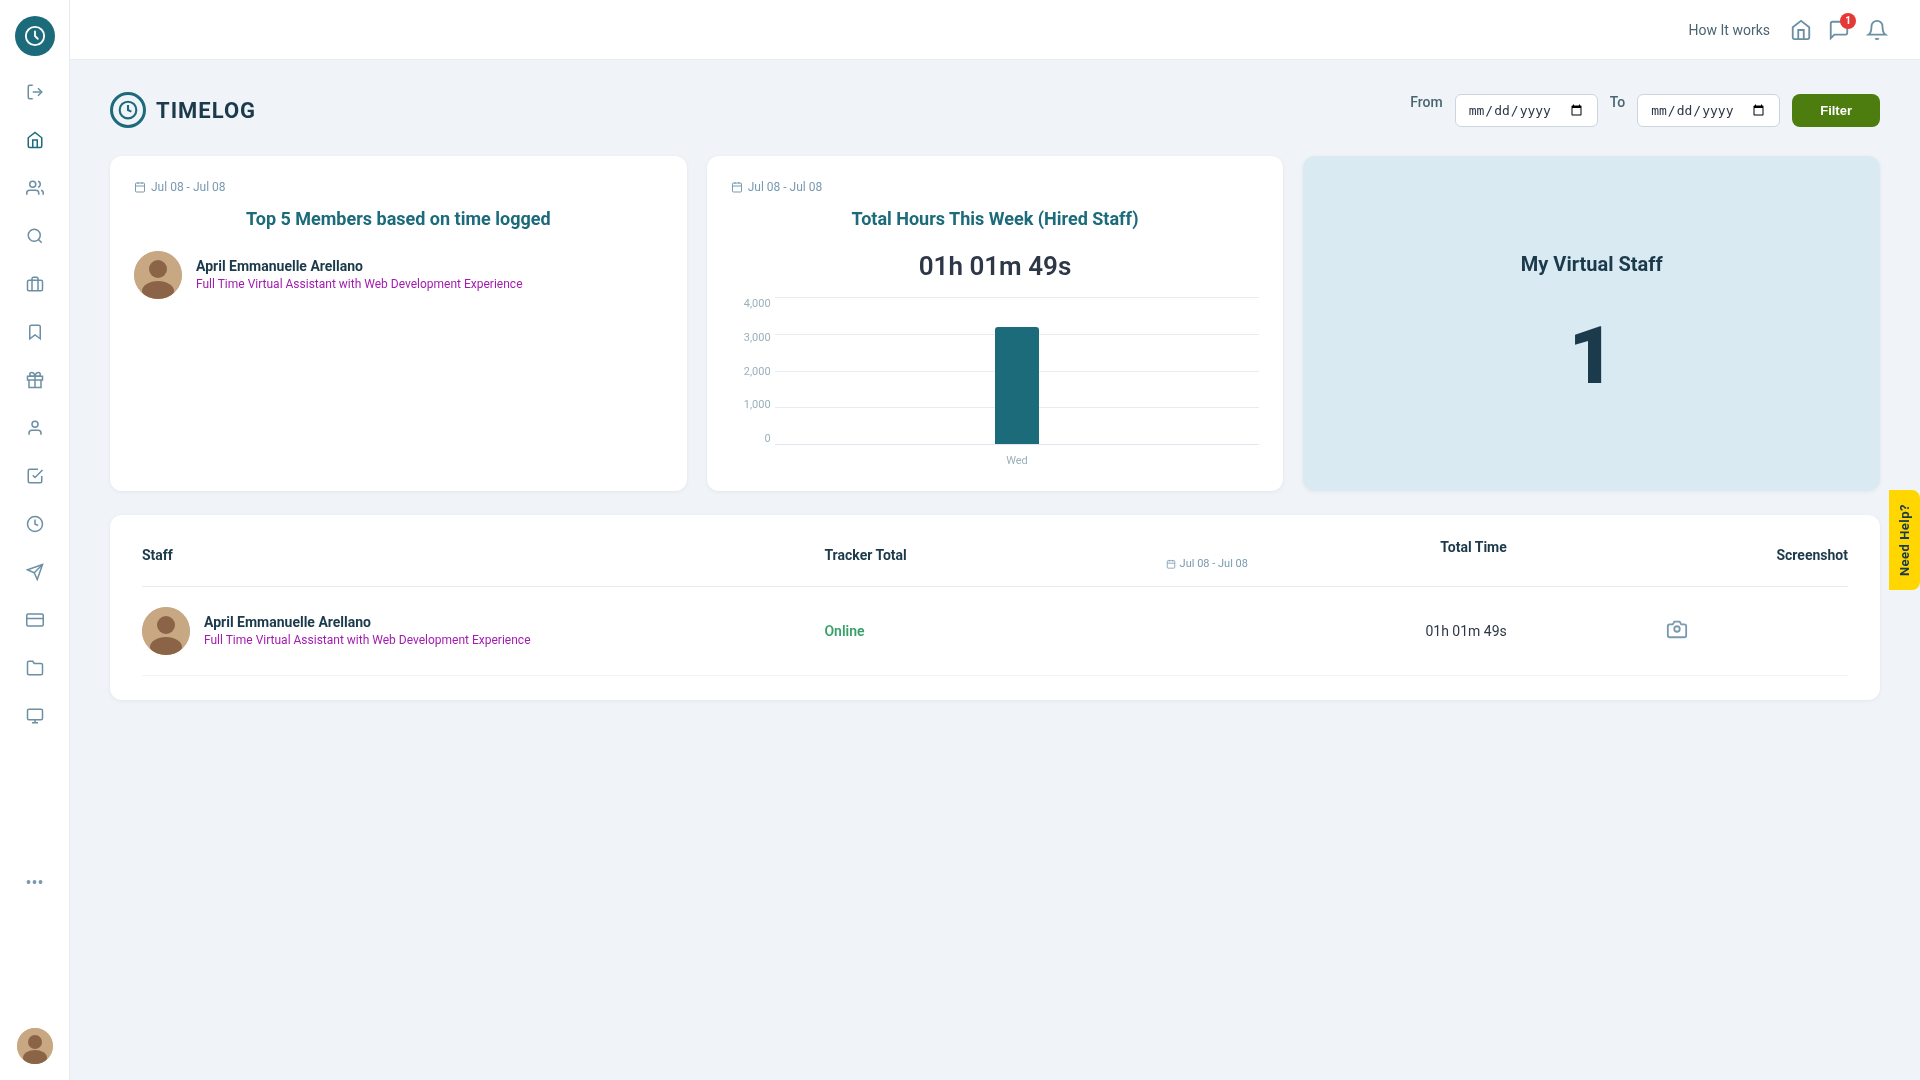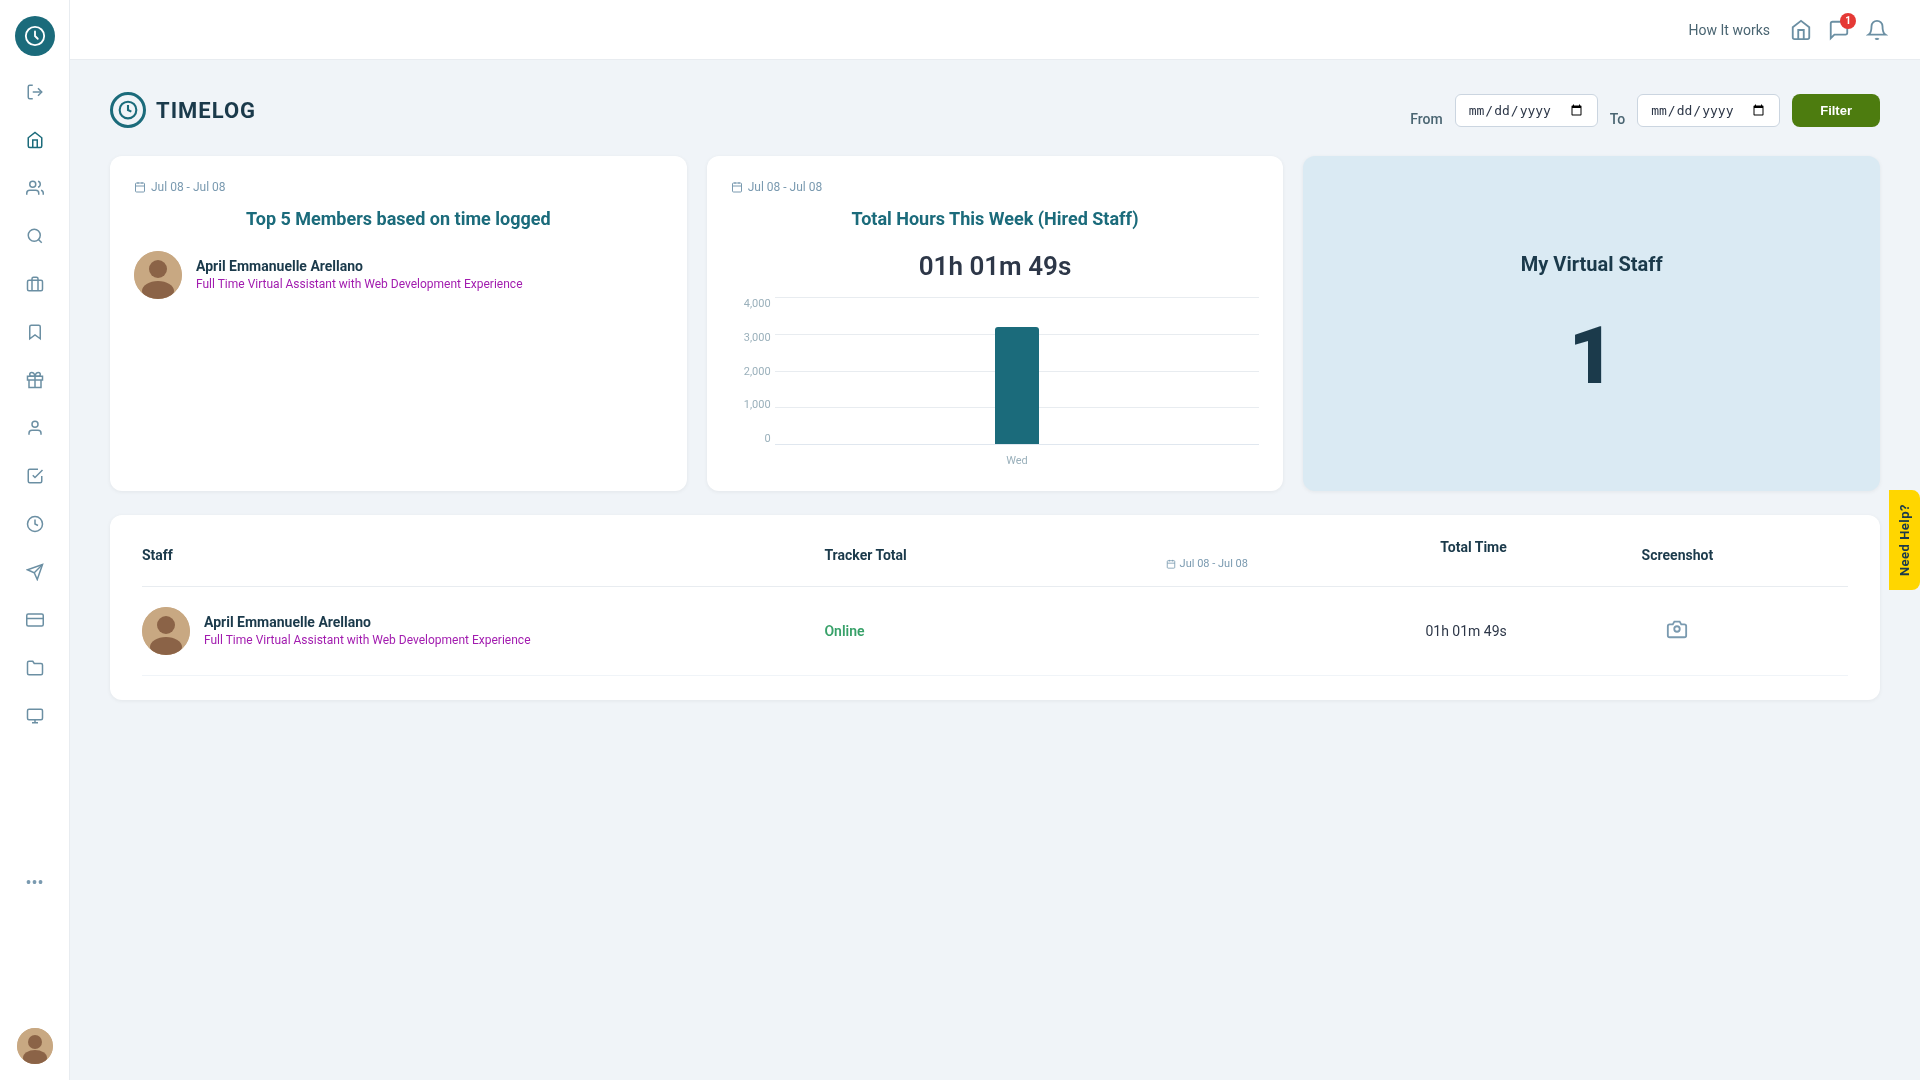--- a/index.html
+++ b/index.html
@@ -150,21 +150,21 @@
       font-size: 16px;
     }
     .app-logo-text {
       font-size: 22px;
       font-weight: 700;
       color: #1b3a4b;
       letter-spacing: 1px;
     }
     .date-filter {
       display: flex;
-      align-items: flex-end;
+      align-items: flex-start;
       gap: 12px;
       margin-left: 40px;
     }
     .date-label {
       font-size: 14px;
       color: #4a6572;
       font-weight: 500;
     }
     .date-input {
       border: 1px solid #cbd5e0;
@@ -300,21 +300,21 @@
     }
     .staff-table th {
       text-align: left;
       font-size: 14px;
       font-weight: 700;
       color: #1b3a4b;
       padding-bottom: 16px;
       border-bottom: 1px solid #e8ecf0;
     }
     .staff-table th.right { text-align: right; }
-    .staff-table th.center { text-align: center; }
+    .staff-table th.center { text-align: right; }
     .col-staff { width: 40%; }
     .col-status { width: 20%; }
     .col-time { width: 20%; text-align: right; }
     .col-screenshot { width: 20%; text-align: center; }
     .staff-table td {
       padding: 20px 0;
       vertical-align: middle;
       font-size: 14px;
       color: #2d3748;
       border-bottom: 1px solid #f0f4f8;

